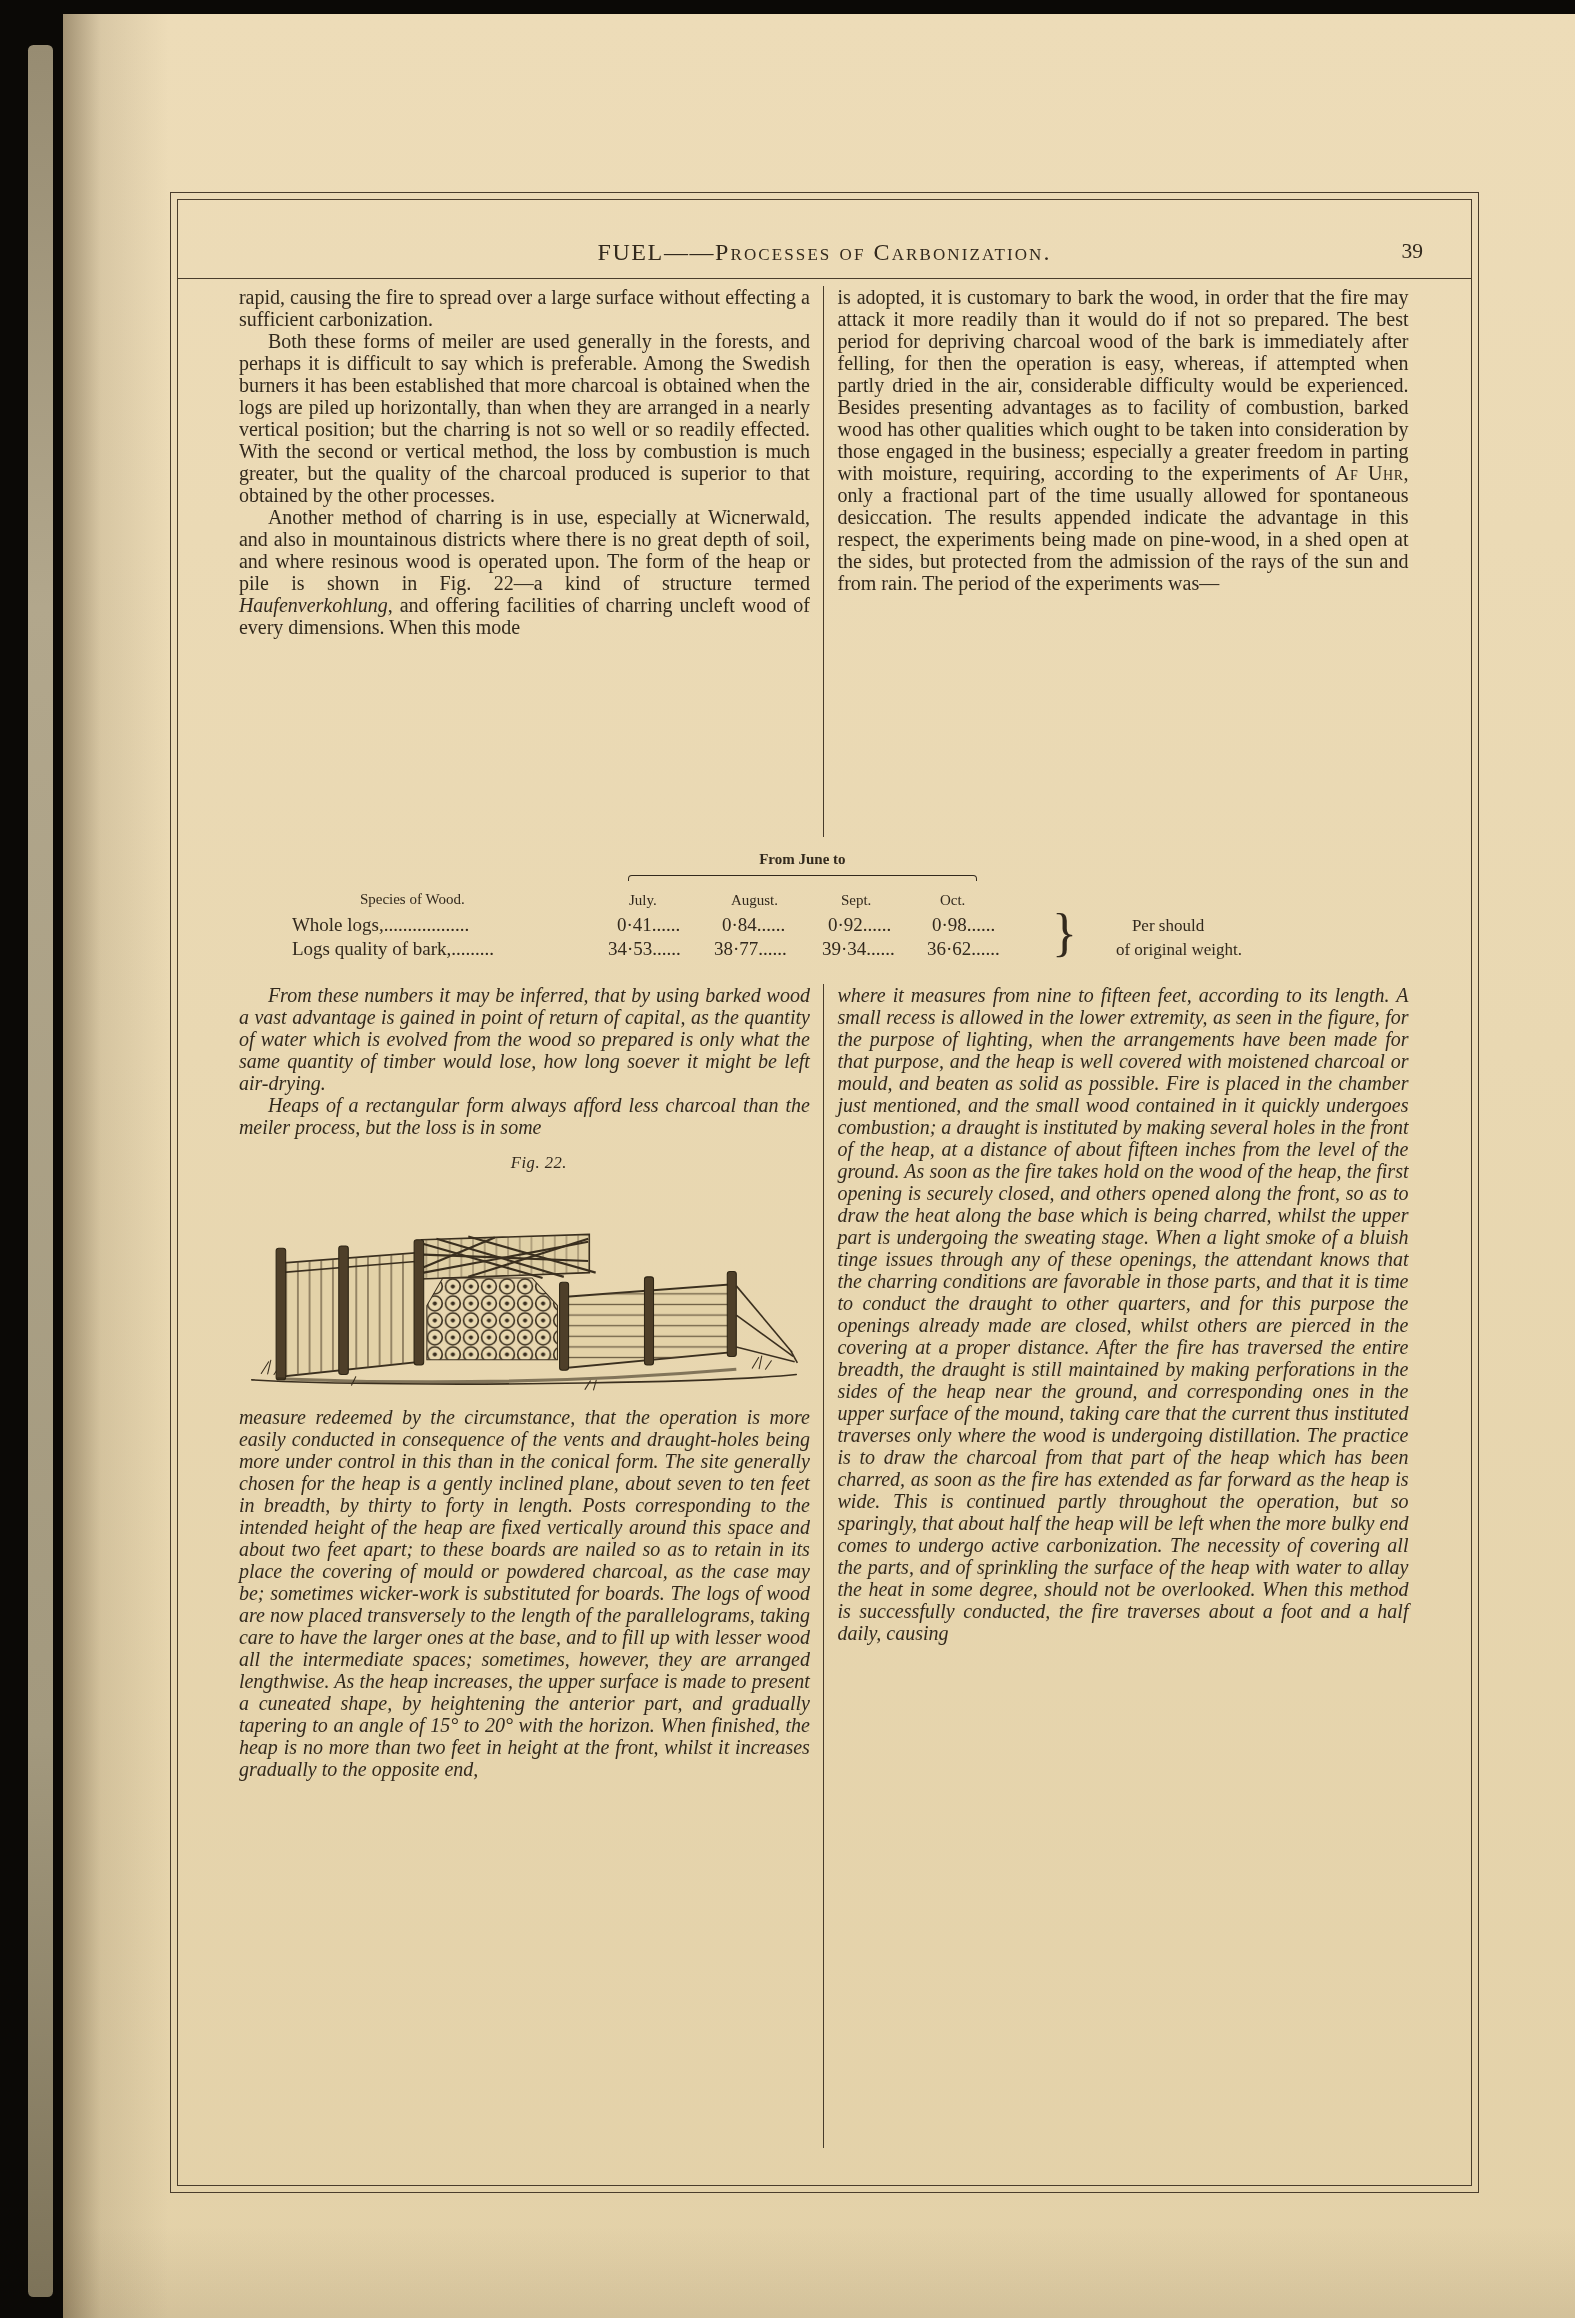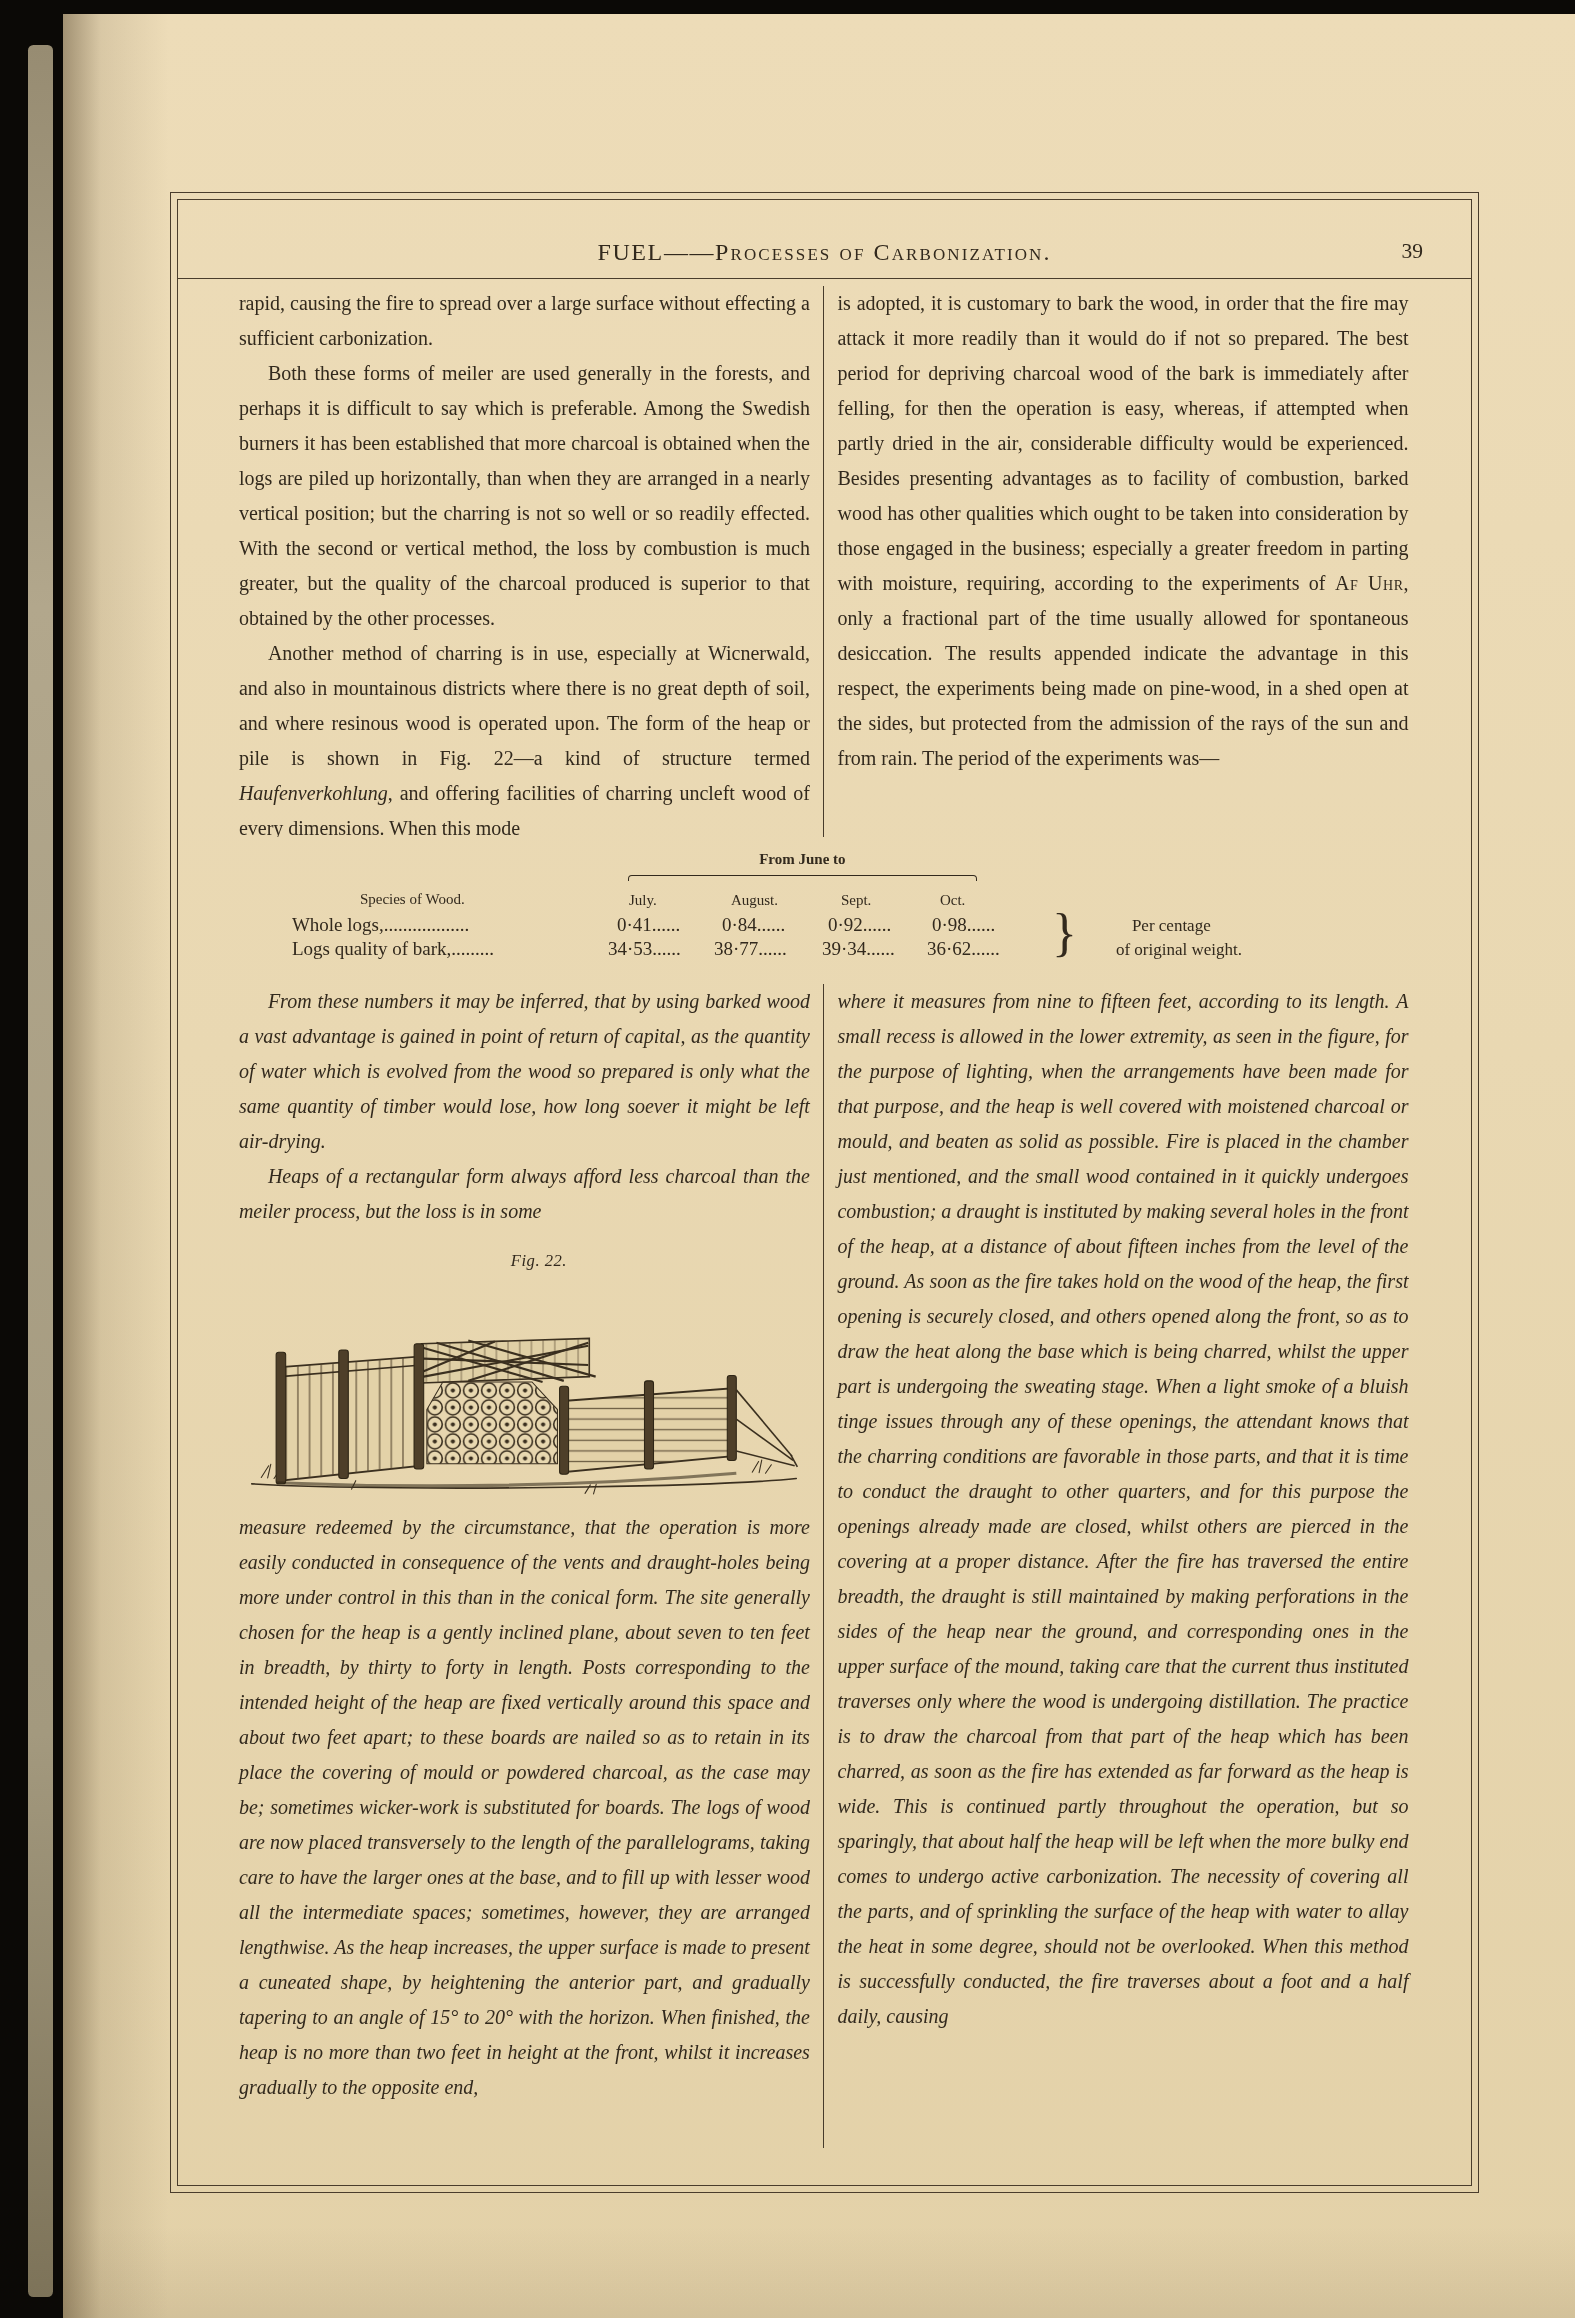--- a/index.html
+++ b/index.html
@@ -30,21 +30,21 @@
   .running-head { height:79px; border-bottom:1.6px solid #4a3d2c; position:relative;
                   display:flex; align-items:flex-end; justify-content:center; padding-bottom:11.8px; }
   .title { font-size:24px; letter-spacing:1.6px; color:#32291d; white-space:nowrap; }
   .title .sc-title { font-variant:small-caps; letter-spacing:2.1px; }
   .pagenum { position:absolute; right:48px; bottom:14px; font-size:21.5px; color:#32291d; }
 
   
   .section { display:flex; align-items:stretch; padding:7.5px 61px 0 61px; overflow:hidden; }
   .section-top { height:558px; }
   .section-bottom { height:1202px; padding-top:5.4px;font-style:italic; }
-  .col { width:571px; font-size:20px; line-height:35px; text-align:justify; color:#32291d; }
+  .col { width:571px; font-size:20px; line-height:22px; text-align:justify; color:#32291d; }
   .col p { text-indent:29px; }
   .col p.noind { text-indent:0; }
   .divider { width:1.6px; background:#473b2b; margin:0 13px; }
   .divider.short { margin-bottom:33px; }
   .it { font-style:italic; }
   .sc { font-variant:small-caps; letter-spacing:0.5px; }
 
   
   .tablewrap { height:142px; padding:0 61px; }
   .tbl { position:relative; width:100%; height:100%; color:#32291d; }
@@ -117,21 +117,21 @@
             <span class="t-val t-r1v3">0·92......</span>
             <span class="t-val t-r1v4">0·98......</span>
 
             <span class="t-val t-r2label">Logs quality of bark,.........</span>
             <span class="t-val t-r2v1">34·53......</span>
             <span class="t-val t-r2v2">38·77......</span>
             <span class="t-val t-r2v3">39·34......</span>
             <span class="t-val t-r2v4">36·62......</span>
 
             <span class="t-brace">}</span>
-            <span class="t-note1">Per centage</span>
+            <span class="t-note1">Per should</span>
             <span class="t-note2">of original weight.</span>
           </div>
         </div>
 
         <div class="section section-bottom">
           <div class="col">
             <p>From these numbers it may be inferred, that by using barked wood a vast advantage is gained in point of return of capital, as the quantity of water which is evolved from the wood so prepared is only what the same quantity of timber would lose, how long soever it might be left air-drying.</p>
             <p>Heaps of a rectangular form always afford less charcoal than the meiler process, but the loss is in some</p>
 
             <div class="figure">

